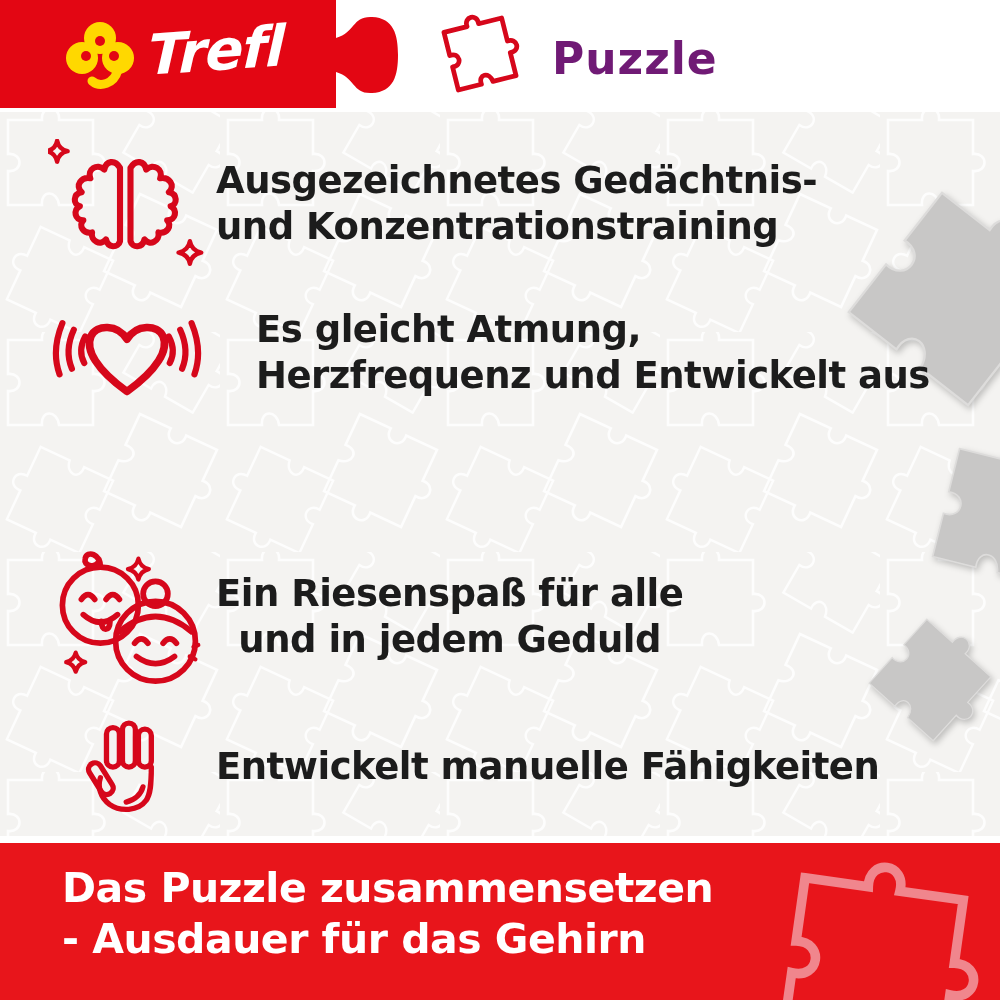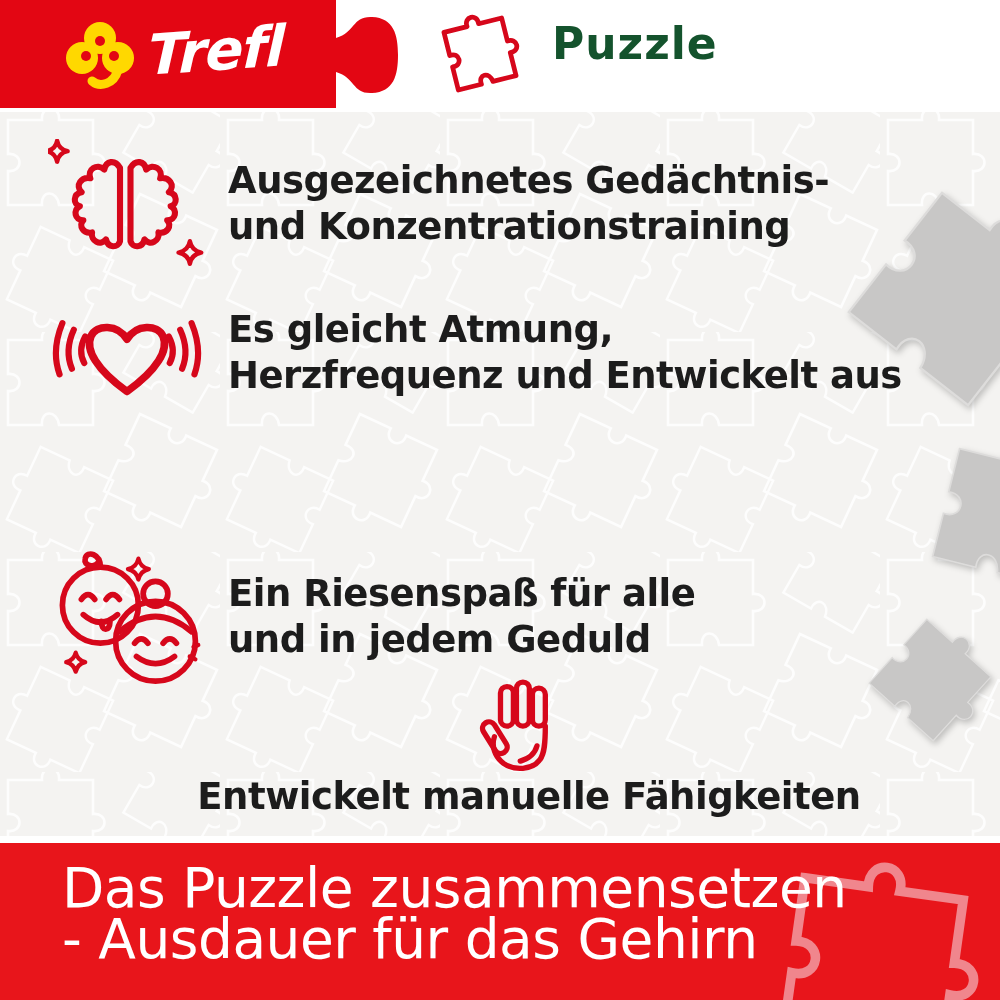--- a/index.html
+++ b/index.html
@@ -12,41 +12,41 @@
   .header{position:absolute;left:0;top:0;width:1000px;height:112px;background:#ffffff;}
   .banner-svg{position:absolute;left:0;top:0;}
   .logo-clover{position:absolute;left:58px;top:14px;}
   .brand-text{
     position:absolute;left:148px;top:18px;color:#ffffff;
     font-size:56px;font-weight:bold;font-style:italic;
     transform:rotate(-4deg) skewX(-6deg);letter-spacing:-1px;
   }
   .hdr-piece{position:absolute;left:436px;top:10px;transform:rotate(-14deg);}
   .hdr-title{
-    position:absolute;left:552px;top:18px;color:#14532d;
+    position:absolute;left:552px;top:33px;color:#701a75;
     font-size:44px;font-weight:bold;letter-spacing:1px;
   }
   
   .main{
     position:absolute;left:0;top:112px;width:1000px;height:724px;
     background:#f4f3f1;overflow:hidden;
   }
   .bgpattern{position:absolute;left:0;top:0;}
   .row{position:absolute;left:42px;right:0;display:flex;align-items:center;}
   .icon-box{width:170px;min-width:170px;display:flex;justify-content:center;align-items:center;}
-  .text-box{margin-left:16px;color:#1c1c1c;font-size:37px;font-weight:bold;line-height:46px;letter-spacing:-0.5px;}
+  .text-box{margin-left:4px;color:#1c1c1c;font-size:37px;font-weight:bold;line-height:46px;letter-spacing:-0.5px;}
   .gray-piece{position:absolute;filter:drop-shadow(2px 3px 3px rgba(0,0,0,0.22));}
   
   .footer{
     position:absolute;left:0;top:843px;width:1000px;height:157px;
     background:#e8151b;overflow:hidden;
   }
   .footer-text{
     position:absolute;left:62px;top:20px;color:#ffffff;
-    font-size:55px;font-weight:normal;line-height:51px;letter-spacing:-0.5px;
+    font-size:41px;font-weight:bold;line-height:51px;letter-spacing:-0.5px;
   }
   .footer-piece{position:absolute;left:758px;top:10px;}
   .icon-stroke{stroke:#d6071b;fill:none;stroke-linecap:round;stroke-linejoin:round;}
   .hidden-defs{position:absolute;width:0;height:0;}
 </style>
 </head>
 <body>
 
 <svg class="hidden-defs" aria-hidden="true">
   <defs>
@@ -110,21 +110,21 @@
           <path transform="translate(162,130)" stroke-width="5" d="M0,-13 Q2,-2 13,0 Q2,2 0,13 Q-2,2 -13,0 Q-2,-2 0,-13 Z"></path>
         </g>
       </svg>
     </div>
     <div class="text-box">
       <div>Ausgezeichnetes Gedächtnis-</div>
       <div>und Konzentrationstraining</div>
     </div>
   </div>
 
-  <div class="row" style="top:185px;height:112px;">
+  <div class="row" style="top:185px;height:112px;gap:40px;">
     <div class="icon-box">
       <svg width="152" height="95" viewBox="0 0 160 100">
         <g class="icon-stroke" stroke-width="8">
           <path d="M80,90 C48,67 36,46 42,32 C48,19 70,19 80,35 C90,19 112,19 118,32 C124,46 112,67 80,90 Z"></path>
           <g stroke-width="6.5">
             <path d="M36,32 Q28,47 35,60"></path>
             <path d="M24,25 Q14,47 22,66"></path>
             <path d="M12,18 Q0,47 9,72"></path>
             <path d="M124,32 Q132,47 125,60"></path>
             <path d="M136,25 Q146,47 138,66"></path>
@@ -133,21 +133,21 @@
         </g>
       </svg>
     </div>
     <div class="text-box">
       <div>Es gleicht Atmung,</div>
       <div>Herzfrequenz und Entwickelt aus</div>
     </div>
   </div>
 
 
-  <div class="row" style="top:436px;height:138px;">
+  <div class="row" style="top:436px;height:138px;text-align:center;">
     <div class="icon-box">
       <svg width="152" height="143" viewBox="0 0 160 150">
         <g class="icon-stroke" stroke-width="6">
           <circle cx="52" cy="62" r="40"></circle>
           <path d="M52,22 C52,8 38,4 36,13 C34,21 46,23 50,17"></path>
           <path d="M32,56 Q39,46 46,56"></path>
           <path d="M58,56 Q65,46 72,56"></path>
           <path d="M34,72 Q52,88 70,72"></path>
           <path d="M53,79 C53,90 62,90 62,80"></path>
           <circle cx="110" cy="100" r="42"></circle>
@@ -163,21 +163,21 @@
           </g>
         </g>
       </svg>
     </div>
     <div class="text-box">
       <div>Ein Riesenspaß für alle</div>
       <div>und in jedem Geduld</div>
     </div>
   </div>
 
-  <div class="row" style="top:567px;height:118px;flex-direction:column;">
+  <div class="row" style="top:596px;height:118px;">
     <div class="icon-box">
       <svg width="84" height="95" viewBox="0 0 110 125">
         <g class="icon-stroke" stroke-width="7">
           <rect x="28" y="10" width="17" height="52" rx="8.5"></rect>
           <rect x="49" y="4" width="17" height="58" rx="8.5"></rect>
           <rect x="70" y="12" width="17" height="50" rx="8.5"></rect>
           <rect x="0" y="58" width="17" height="46" rx="8.5" transform="rotate(-32 8 58)"></rect>
           <path d="M20,76 C16,88 20,102 32,111 C46,121 70,120 80,106 C86,98 87,84 87,62"></path>
           <path d="M54,108 Q72,103 76,88"></path>
         </g>

